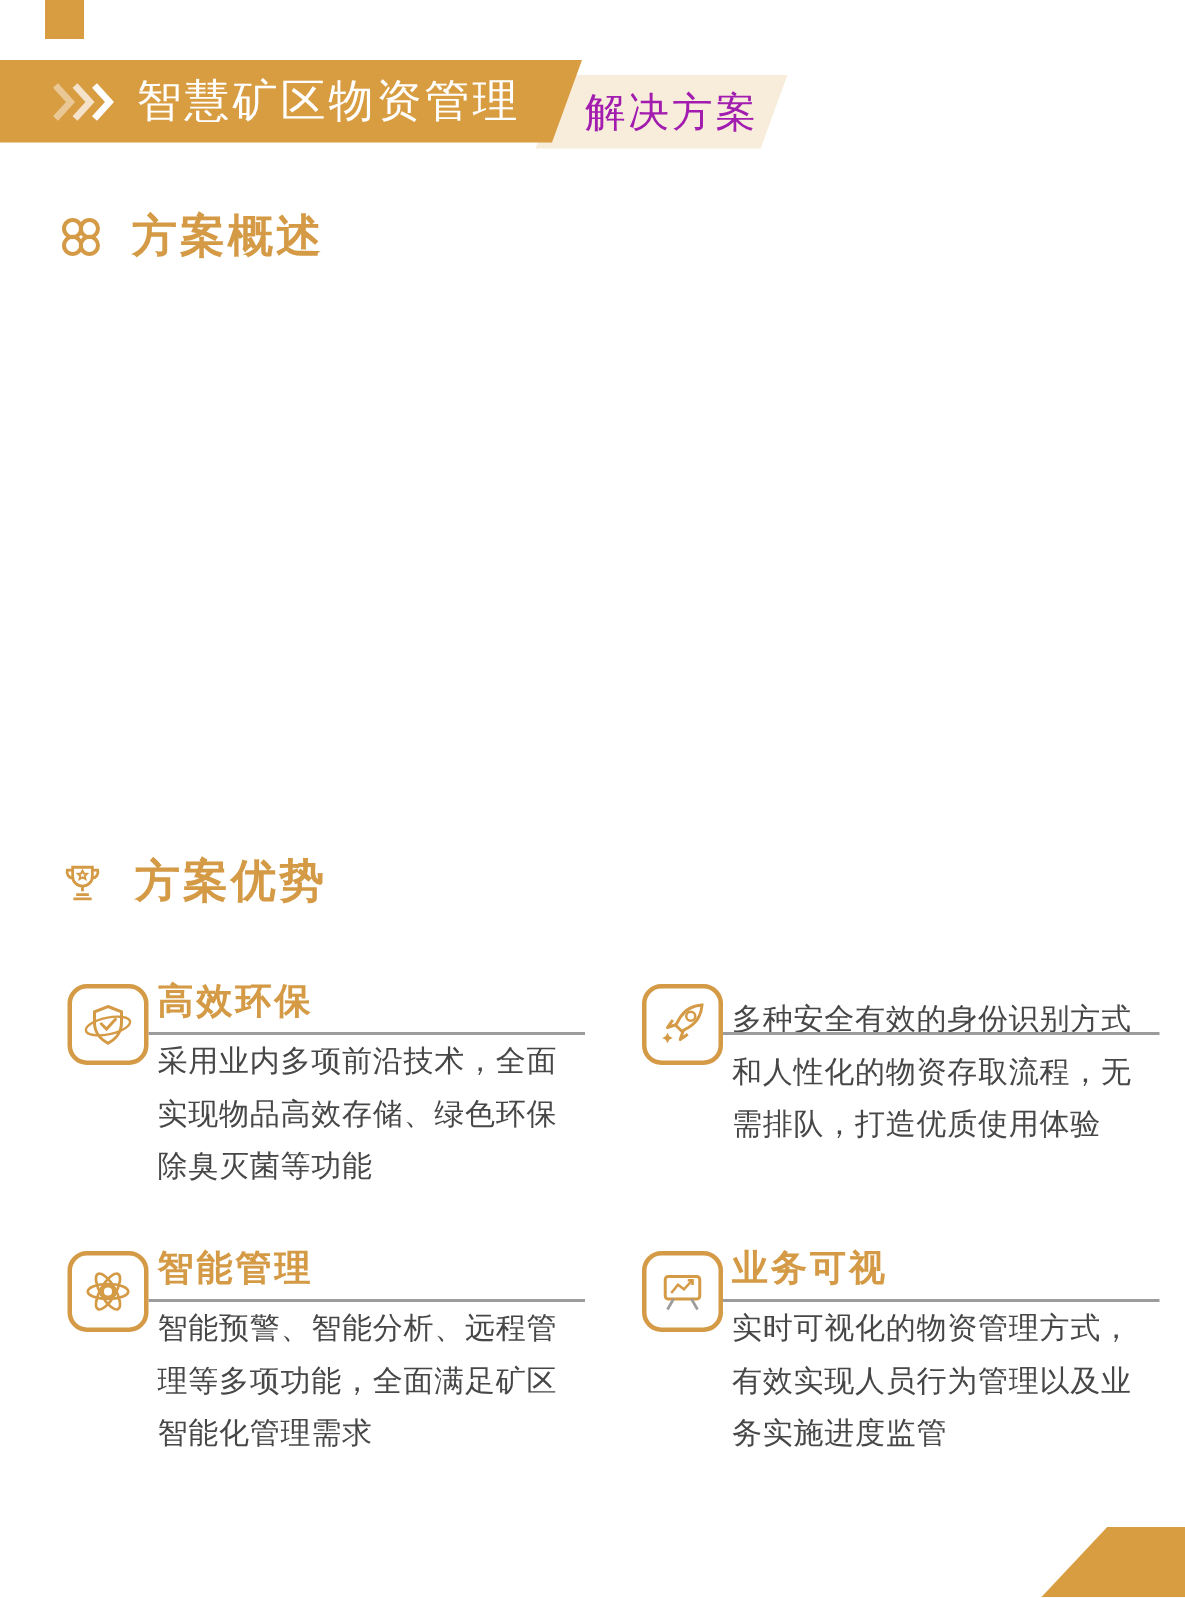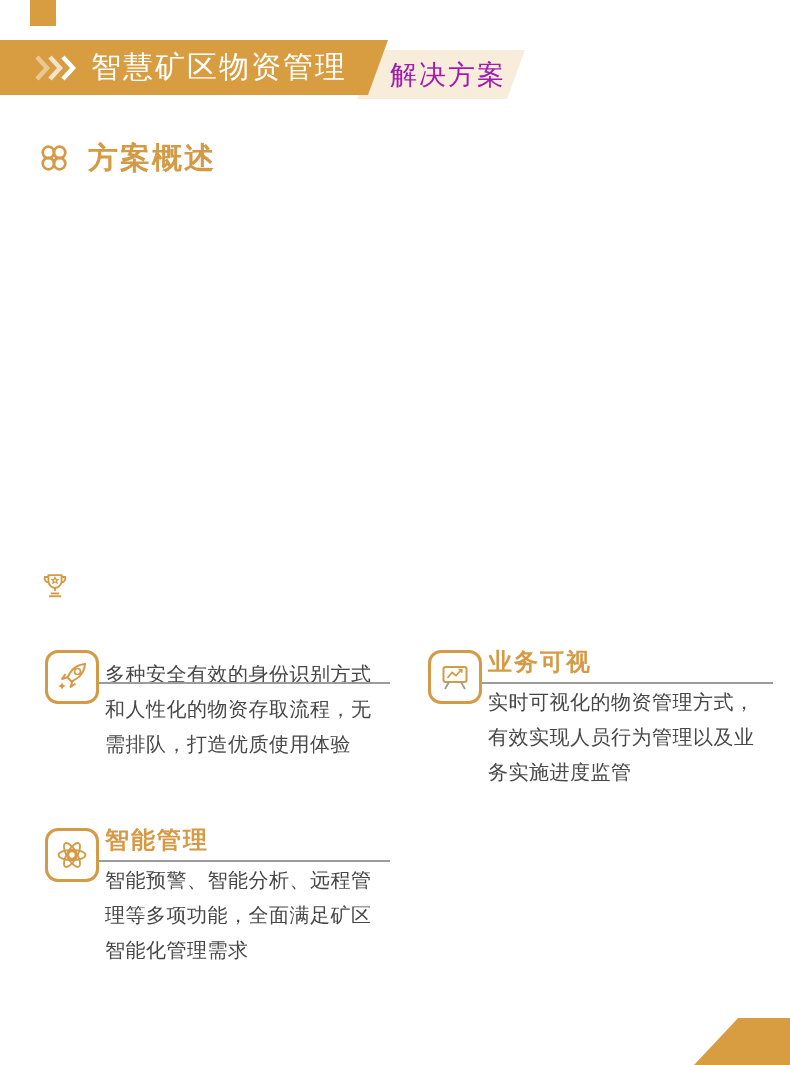--- a/index.html
+++ b/index.html
@@ -86,64 +86,77 @@
       <svg width="30" height="30" viewBox="0 0 32 32" fill="none" stroke="#D49A45" stroke-width="2">
         <path d="M9 5.5 h14 v6.5 a7 7 0 0 1 -14 0 z"></path>
         <path d="M9 7.5 H5.2 a3.6 4.2 0 0 0 3.8 5.5"></path>
         <path d="M23 7.5 h3.8 a3.6 4.2 0 0 1 -3.8 5.5"></path>
         <path d="M16 8 l1 2 2.2 0.2 -1.6 1.5 0.5 2.2 -2.1-1.2 -2.1 1.2 0.5-2.2 -1.6-1.5 2.2-0.2 z" stroke-width="1.4"></path>
         <path d="M16 19 v3.5"></path>
           <path d="M11.5 25 h9"></path>
           <path d="M9.5 28 h13"></path>
       </svg>
     </span>
+    <h2>方案优势</h2>
   </div>
 
   <div class="cards">
 
+    <div class="card">
+      <div class="card-icon">
+        <svg width="40" height="40" viewBox="0 0 40 40" fill="none" stroke="#D49A45" stroke-width="2">
+          <path d="M20 8 l9 3.5 v7 c0 8 -4.5 11.5 -9 14 c-4.5 -2.5 -9 -6 -9 -14 v-7 z"></path>
+          <path d="M15.5 19.5 l3.5 3.5 6 -6.5" stroke-linecap="round"></path>
+          <ellipse cx="20" cy="21" rx="15" ry="5.5" transform="rotate(-12 20 21)" stroke-width="1.6"></ellipse>
+        </svg>
+      </div>
+      <h3 class="card-title">高效环保</h3>
+      <div class="card-line"></div>
+      <p class="card-body">采用业内多项前沿技术，全面实现物品高效存储、绿色环保除臭灭菌等功能</p>
+    </div>
 
     <div class="card">
       <div class="card-icon">
         <svg width="40" height="40" viewBox="0 0 40 40" fill="none" stroke="#D49A45" stroke-width="2">
           <path d="M33 7 c-7 0.5 -12 4 -15 9 l-2.5 4.5 4 4 4.5 -2.5 c5 -3 8.5 -8 9 -15 z"></path>
           <circle cx="25.5" cy="14.5" r="3" stroke-width="1.7"></circle>
           <path d="M16 20 l-6 2 3.5 -5" stroke-linejoin="round"></path>
           <path d="M20.5 24 l-2 6 5 -3.5" stroke-linejoin="round"></path>
           <path d="M10 25.5 l1.2 2.3 2.3 1.2 -2.3 1.2 -1.2 2.3 -1.2 -2.3 -2.3 -1.2 2.3 -1.2 z" fill="#D49A45" stroke="none"></path>
         </svg>
       </div>
       <div class="card-line"></div>
       <p class="card-body">多种安全有效的身份识别方式和人性化的物资存取流程，无需排队，打造优质使用体验</p>
     </div>
 
     <div class="card">
       <div class="card-icon">
+        <svg width="40" height="40" viewBox="0 0 40 40" fill="none" stroke="#D49A45" stroke-width="1.8">
+          <ellipse cx="20" cy="20" rx="13.5" ry="5"></ellipse>
+          <ellipse cx="20" cy="20" rx="13.5" ry="5" transform="rotate(60 20 20)"></ellipse>
+          <ellipse cx="20" cy="20" rx="13.5" ry="5" transform="rotate(-60 20 20)"></ellipse>
+          <circle cx="20" cy="20" r="3.8" stroke-width="2.2"></circle>
+        </svg>
+      </div>
+      <h3 class="card-title">智能管理</h3>
+      <div class="card-line"></div>
+      <p class="card-body">智能预警、智能分析、远程管理等多项功能，全面满足矿区智能化管理需求</p>
+    </div>
+
+    <div class="card">
+      <div class="card-icon">
         <svg width="40" height="40" viewBox="0 0 40 40" fill="none" stroke="#D49A45" stroke-width="2">
           <rect x="8.5" y="10" width="23" height="15" rx="2"></rect>
           <polyline points="12.5,21 17,15.5 21,18.5 26.5,12.5" stroke-width="1.7"></polyline>
           <path d="M23.5 12.5 h3.2 v3.2" stroke-width="1.7"></path>
           <path d="M14 25 L10 32" stroke="#9C9C9C" stroke-width="1.8"></path>
           <path d="M26 25 L30 32" stroke="#9C9C9C" stroke-width="1.8"></path>
         </svg>
       </div>
       <h3 class="card-title">业务可视</h3>
       <div class="card-line"></div>
       <p class="card-body">实时可视化的物资管理方式，有效实现人员行为管理以及业务实施进度监管</p>
     </div>
 
-    <div class="card">
-      <div class="card-icon">
-        <svg width="40" height="40" viewBox="0 0 40 40" fill="none" stroke="#D49A45" stroke-width="1.8">
-          <ellipse cx="20" cy="20" rx="13.5" ry="5"></ellipse>
-          <ellipse cx="20" cy="20" rx="13.5" ry="5" transform="rotate(60 20 20)"></ellipse>
-          <ellipse cx="20" cy="20" rx="13.5" ry="5" transform="rotate(-60 20 20)"></ellipse>
-          <circle cx="20" cy="20" r="3.8" stroke-width="2.2"></circle>
-        </svg>
-      </div>
-      <h3 class="card-title">智能管理</h3>
-      <div class="card-line"></div>
-      <p class="card-body">智能预警、智能分析、远程管理等多项功能，全面满足矿区智能化管理需求</p>
-    </div>
-
   </div>
 </section>
 
 <div class="corner-wedge"></div>
 
 </body></html>

